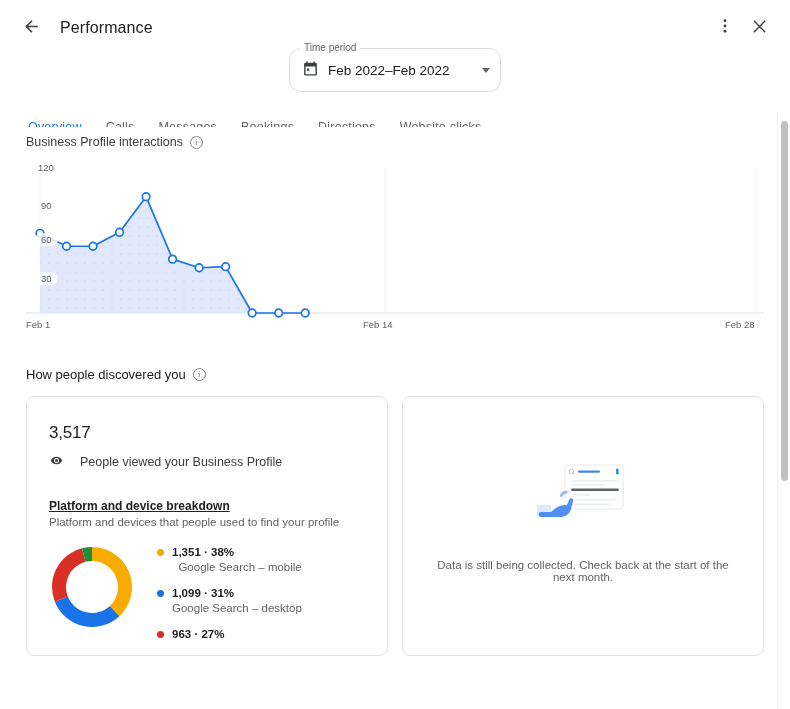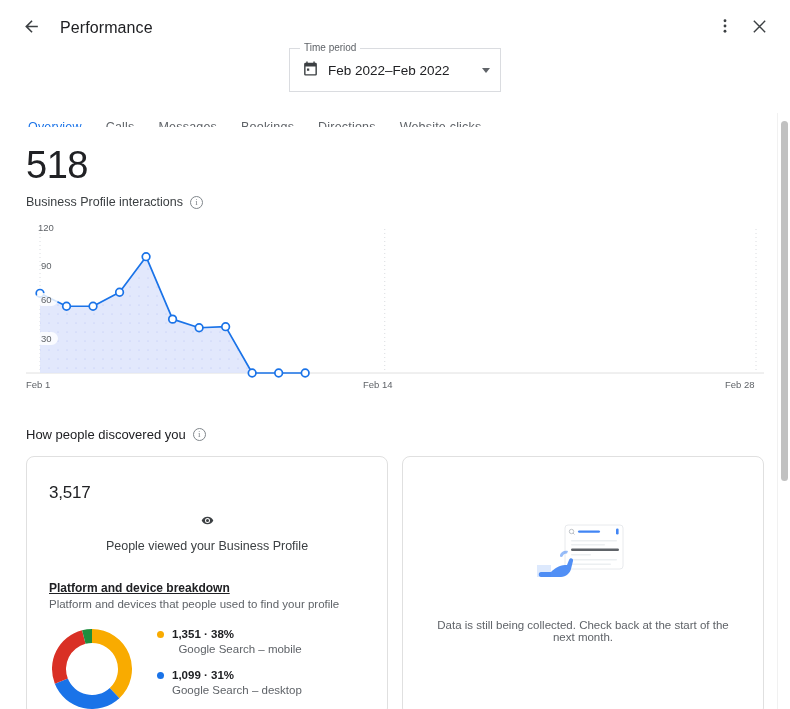--- a/index.html
+++ b/index.html
@@ -38,21 +38,21 @@
 
   
   .period-wrap {
     display:flex; justify-content:center;
     margin-top: -8px;
   }
   .period-field {
     position: relative;
     width: 212px; height: 44px;
     border: 1px solid #dadce0;
-    border-radius: 0;
+    border-radius: 12px;
     display:flex; align-items:center;
     padding: 0 10px 0 12px;
     cursor: pointer;
     background:#fff;
   }
   .period-legend {
     position:absolute;
     top: -7px; left: 10px;
     background:#fff;
     padding: 0 4px;
@@ -184,25 +184,24 @@
   .card-left { height: 260px; overflow:hidden; }
   .card-right { height: 260px; overflow:hidden; position:relative; padding-top: 26px; }
 
   .views-num {
     font-size: 17px;
     color:#202124;
     letter-spacing:-.2px;
     line-height: 28px;
   }
   .views-label {
-    display:flex; align-items:center; gap:8px;
+    display:flex; align-items:center; gap:16px;
     font-size: 12.5px;
     color:#3c4043;
     margin-top: 6px;
-    flex-direction: column;
   }
   .bd-title {
     font-size: 12px;
     font-weight: bold;
     color:#202124;
     margin-top: 28px;
     text-decoration: underline;
   }
   .bd-sub {
     font-size: 11.5px;
@@ -317,21 +316,20 @@
   <div class="tab">Calls</div>
   <div class="tab">Messages</div>
   <div class="tab">Bookings</div>
   <div class="tab">Directions</div>
   <div class="tab">Website clicks</div>
 </div>
 
 <div class="scrollbody">
   <div class="content">
 
-    <div class="bignum">518</div>
     <div class="subline">
       <span>Business Profile interactions</span>
       <span class="info-icon">i</span>
     </div>
 
     <div class="chartbox">
       <svg class="chart-svg" id="line-chart" width="738" height="152" viewBox="0 0 738 152">
           <line x1="14" y1="2" x2="14" y2="146" stroke="#dadce0" stroke-width="1" stroke-dasharray="1 3"></line>
           <line x1="358.74074074074076" y1="2" x2="358.74074074074076" y2="146" stroke="#dadce0" stroke-width="1" stroke-dasharray="1 3"></line>
           <line x1="730" y1="2" x2="730" y2="146" stroke="#dadce0" stroke-width="1" stroke-dasharray="1 3"></line>

